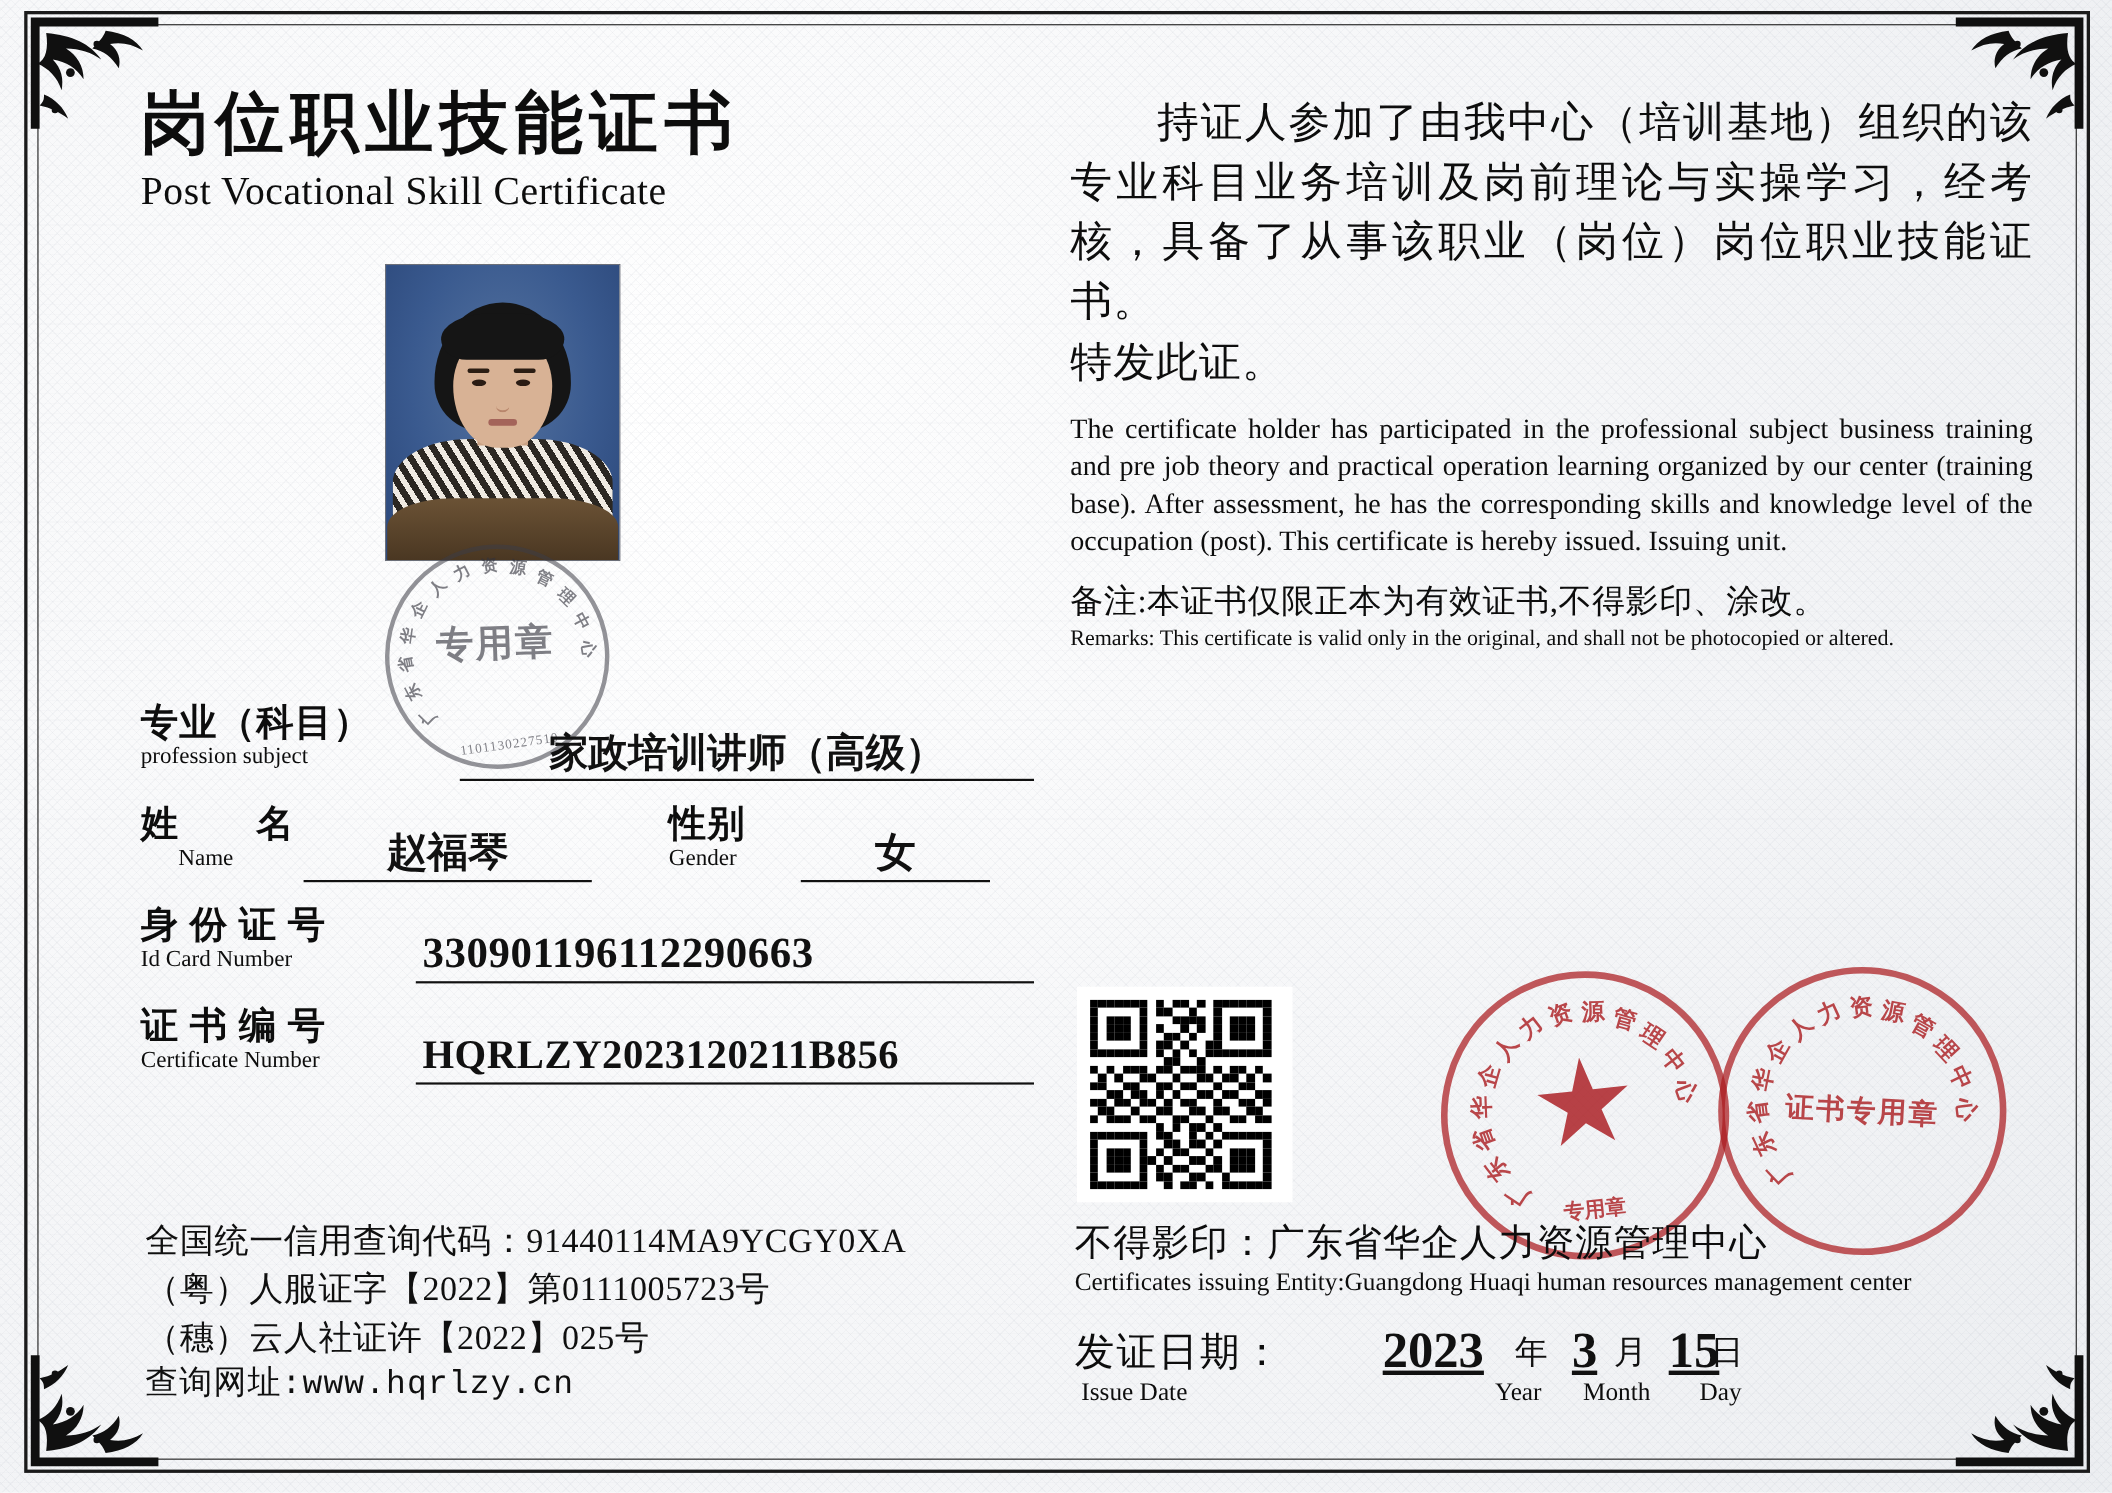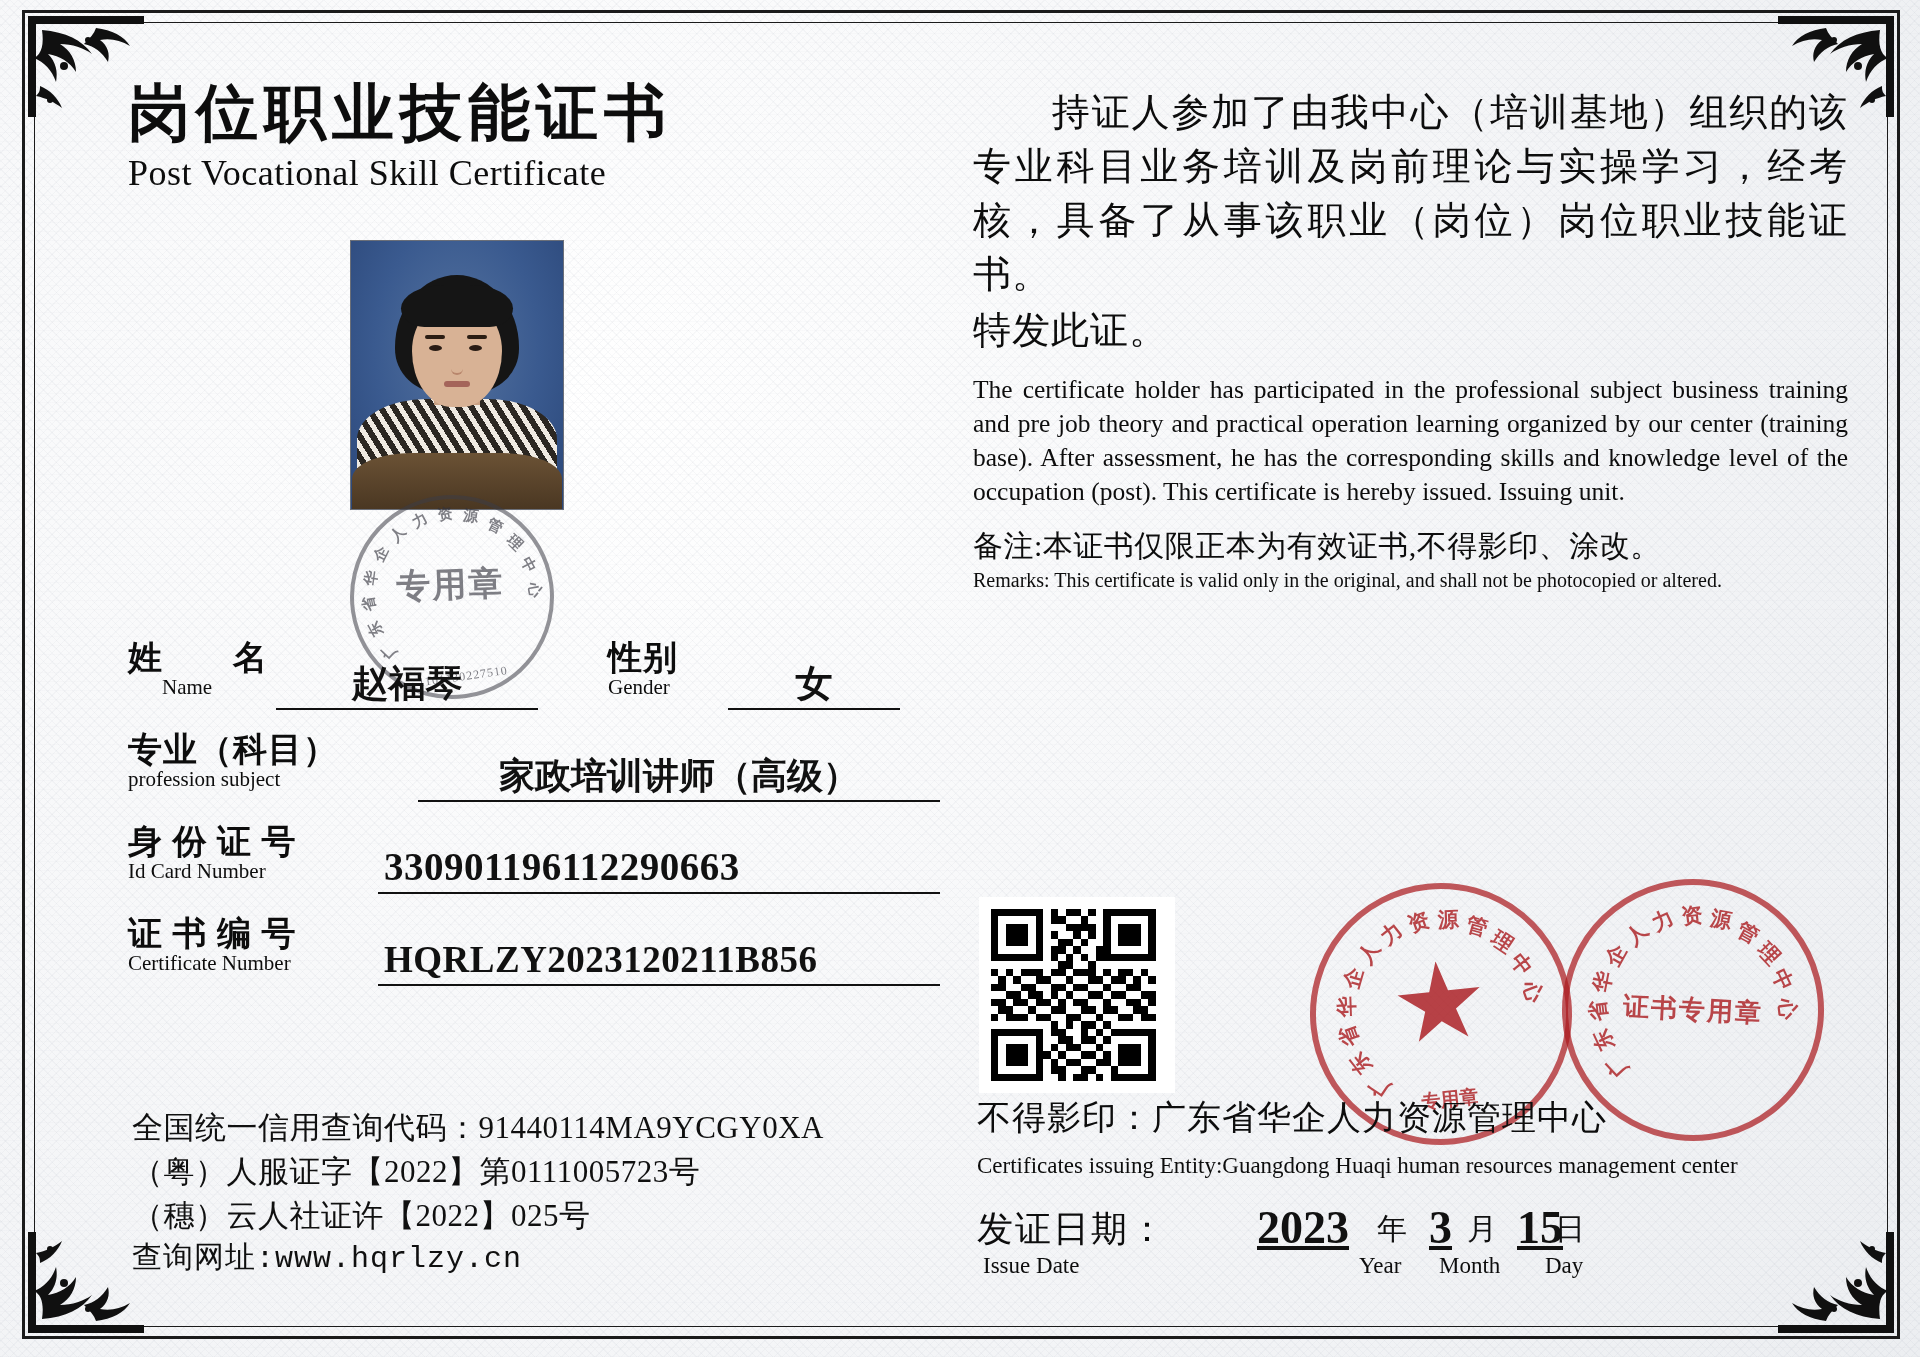--- a/index.html
+++ b/index.html
@@ -463,21 +463,21 @@
   .issuer .line-cn {
     font-size: 34px;
     color: #0d0d0d;
     letter-spacing: 1px;
     white-space: nowrap;
   }
   .issuer .line-en {
     font-size: 23px;
     color: #0d0d0d;
     white-space: nowrap;
-    margin-top: 12px;
+    margin-top: 0;
   }
 
   
   .issue-date {
     position: absolute;
     left: 16px;
     bottom: 18px;
     right: 10px;
     height: 92px;
   }
@@ -614,40 +614,40 @@
           <span style="transform:rotate(52deg) translate(0,-92px)">理</span>
           <span style="transform:rotate(70deg) translate(0,-92px)">中</span>
           <span style="transform:rotate(88deg) translate(0,-92px)">心</span>
         </div>
         <div class="seal-center">专用章</div>
         <div class="seal-bottom">1101130227510</div>
       </div>
 
       <div class="fields">
 
+        <div class="row row-prof">
+          <div class="lbl">
+            <span class="cn">专业（科目）</span>
+            <span class="en">profession subject</span>
+          </div>
+          <div class="val val-prof">家政培训讲师（高级）</div>
+        </div>
+
         <div class="row row-name">
           <div class="lbl lbl-name">
             <span class="cn">姓　　名</span>
             <span class="en" style="padding-left:34px">Name</span>
           </div>
           <div class="val val-name">赵福琴</div>
 
           <div class="lbl lbl-gender">
             <span class="cn">性别</span>
             <span class="en">Gender</span>
           </div>
           <div class="val val-gender">女</div>
-        </div>
-
-        <div class="row row-prof">
-          <div class="lbl">
-            <span class="cn">专业（科目）</span>
-            <span class="en">profession subject</span>
-          </div>
-          <div class="val val-prof">家政培训讲师（高级）</div>
         </div>
 
         <div class="row row-id">
           <div class="lbl">
             <span class="cn">身 份 证 号</span>
             <span class="en">Id Card Number</span>
           </div>
           <div class="val val-id">330901196112290663</div>
         </div>
 

